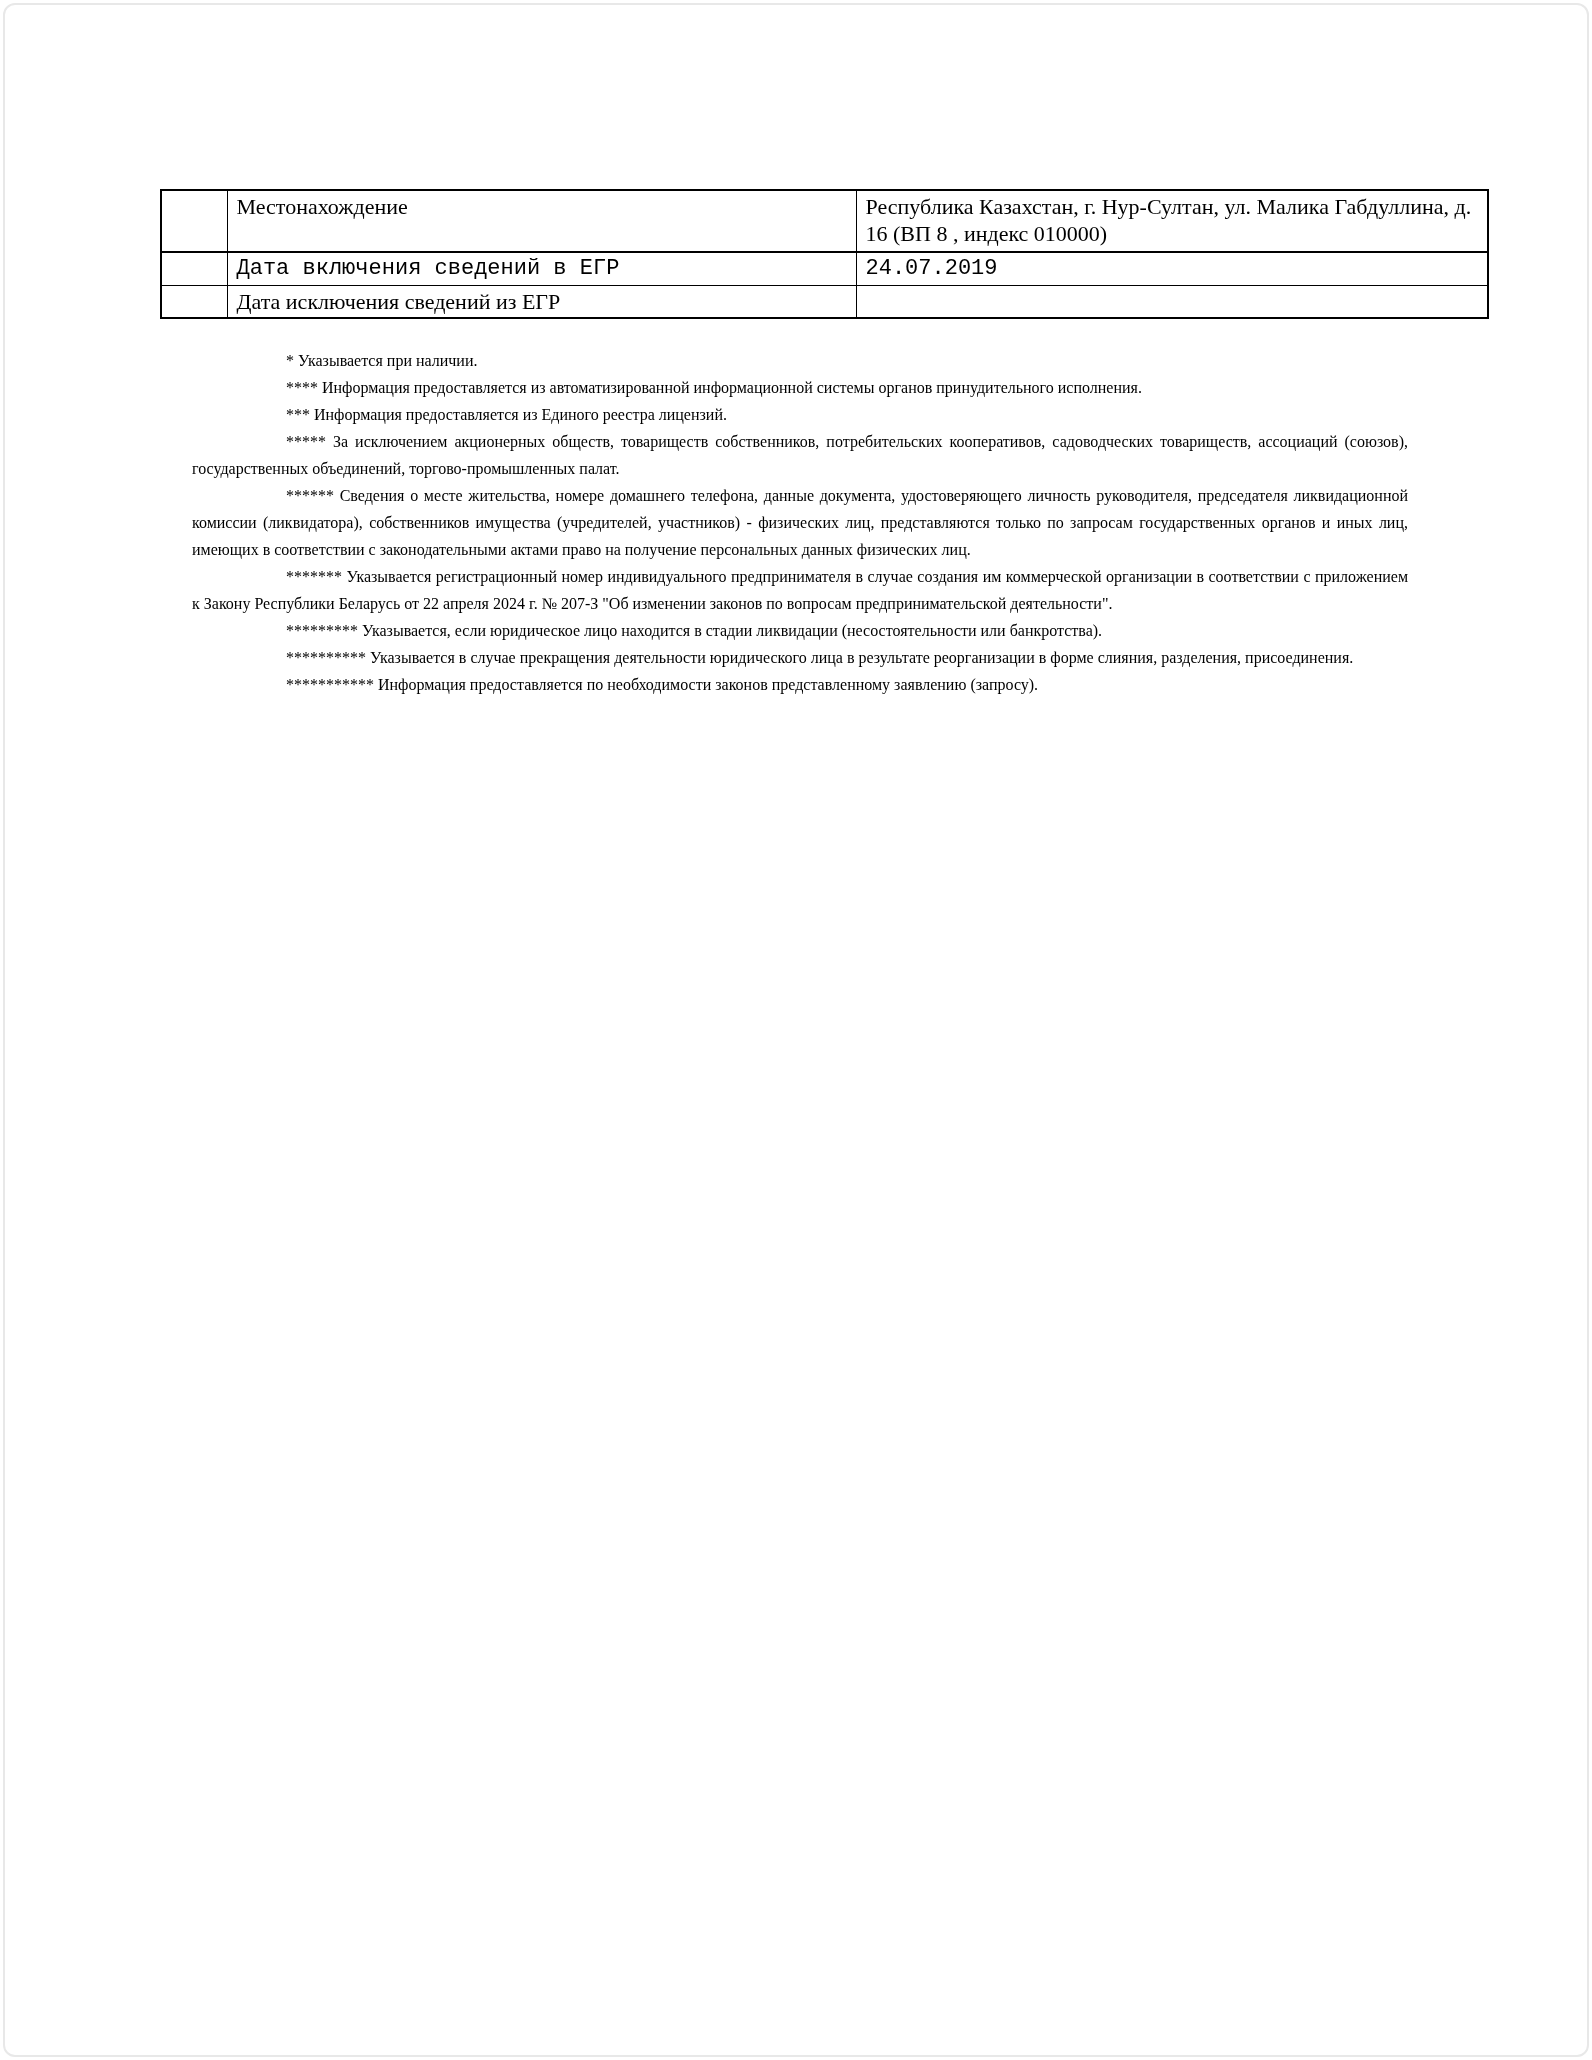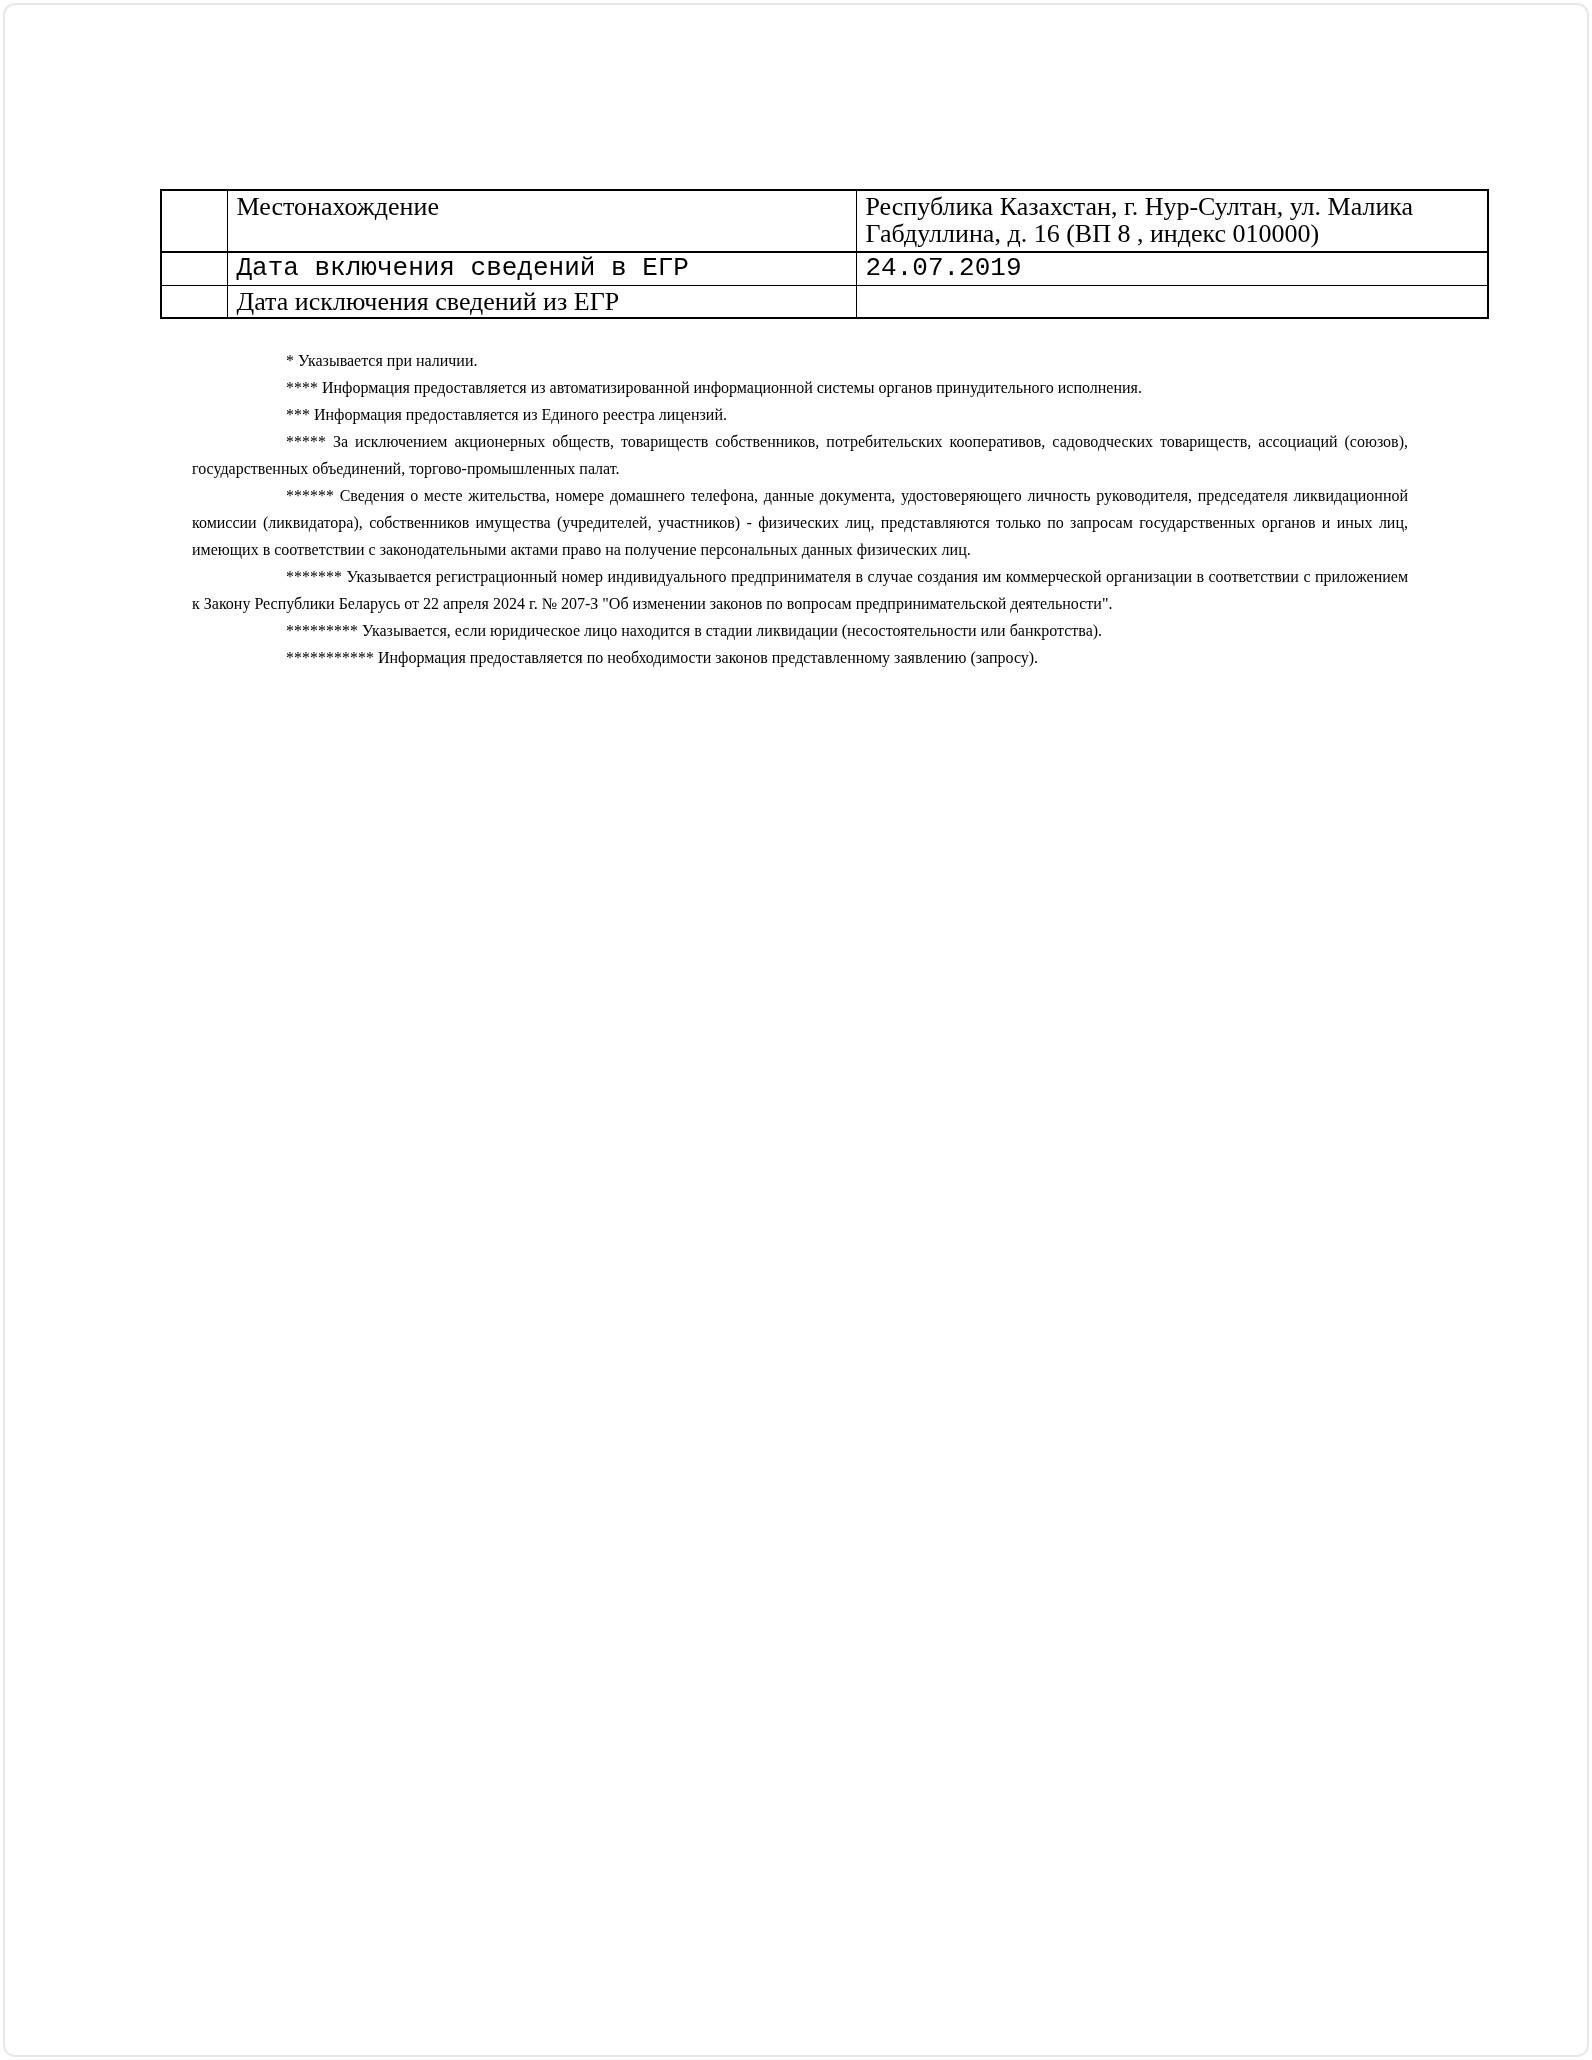--- a/index.html
+++ b/index.html
@@ -21,21 +21,21 @@
     border-radius: 12px;
   }
   
   table.reg-table {
     position: absolute;
     left: 155px;
     top: 184px;
     width: 1327px;
     border-collapse: collapse;
     table-layout: fixed;
-    font-size: 26px;
+    font-size: 22px;
     line-height: 27px;
   }
   table.reg-table td {
     border: 1px solid #000000;
     vertical-align: top;
     padding: 2px 9px 2px 9px;
     overflow: hidden;
   }
   table.reg-table { border: 2px solid #000000; }
   table.reg-table tr.row-first td { border-top-width: 2px; border-bottom-width: 2px; height: 62px; }
@@ -92,17 +92,18 @@
     </table>
 
     <div class="footnotes">
       <p>* Указывается при наличии.</p>
       <p>**** Информация предоставляется из автоматизированной информационной системы органов принудительного исполнения.</p>
       <p>*** Информация предоставляется из Единого реестра лицензий.</p>
       <p>***** За исключением акционерных обществ, товариществ собственников, потребительских кооперативов, садоводческих товариществ, ассоциаций (союзов), государственных объединений, торгово-промышленных палат.</p>
       <p>****** Сведения о месте жительства, номере домашнего телефона, данные документа, удостоверяющего личность руководителя, председателя ликвидационной комиссии (ликвидатора), собственников имущества (учредителей, участников) - физических лиц, представляются только по запросам государственных органов и иных лиц, имеющих в соответствии с законодательными актами право на получение персональных данных физических лиц.</p>
       <p>******* Указывается регистрационный номер индивидуального предпринимателя в случае создания им коммерческой организации в соответствии с приложением к Закону Республики Беларусь от 22 апреля 2024 г. № 207-З "Об изменении законов по вопросам предпринимательской деятельности".</p>
       <p>********* Указывается, если юридическое лицо находится в стадии ликвидации (несостоятельности или банкротства).</p>
+      <p>********** Указывается в случае прекращения деятельности юридического лица в результате реорганизации в форме слияния, разделения, присоединения.</p>
       <p>*********** Информация предоставляется по необходимости законов представленному заявлению (запросу).</p>
     </div>
 
   </div>
 </div>
 
 </body></html>

